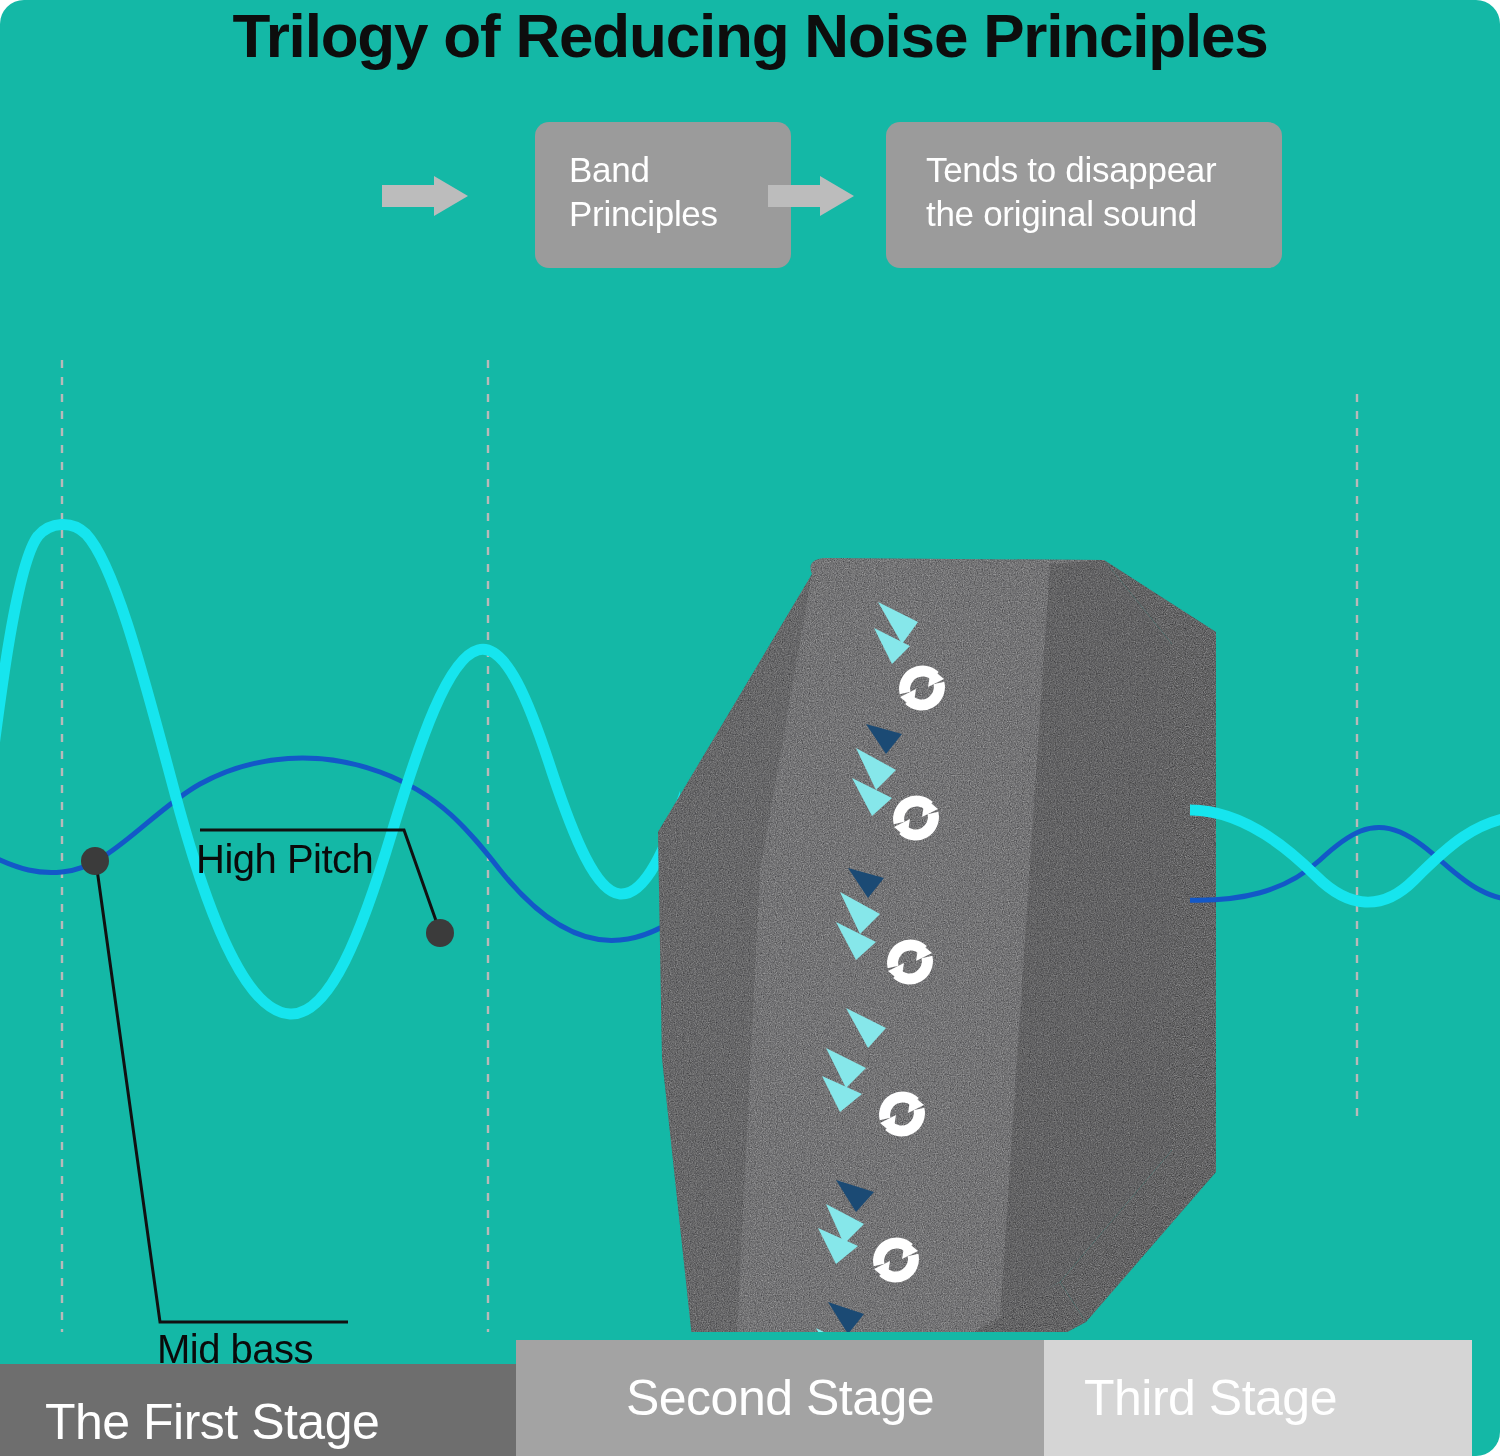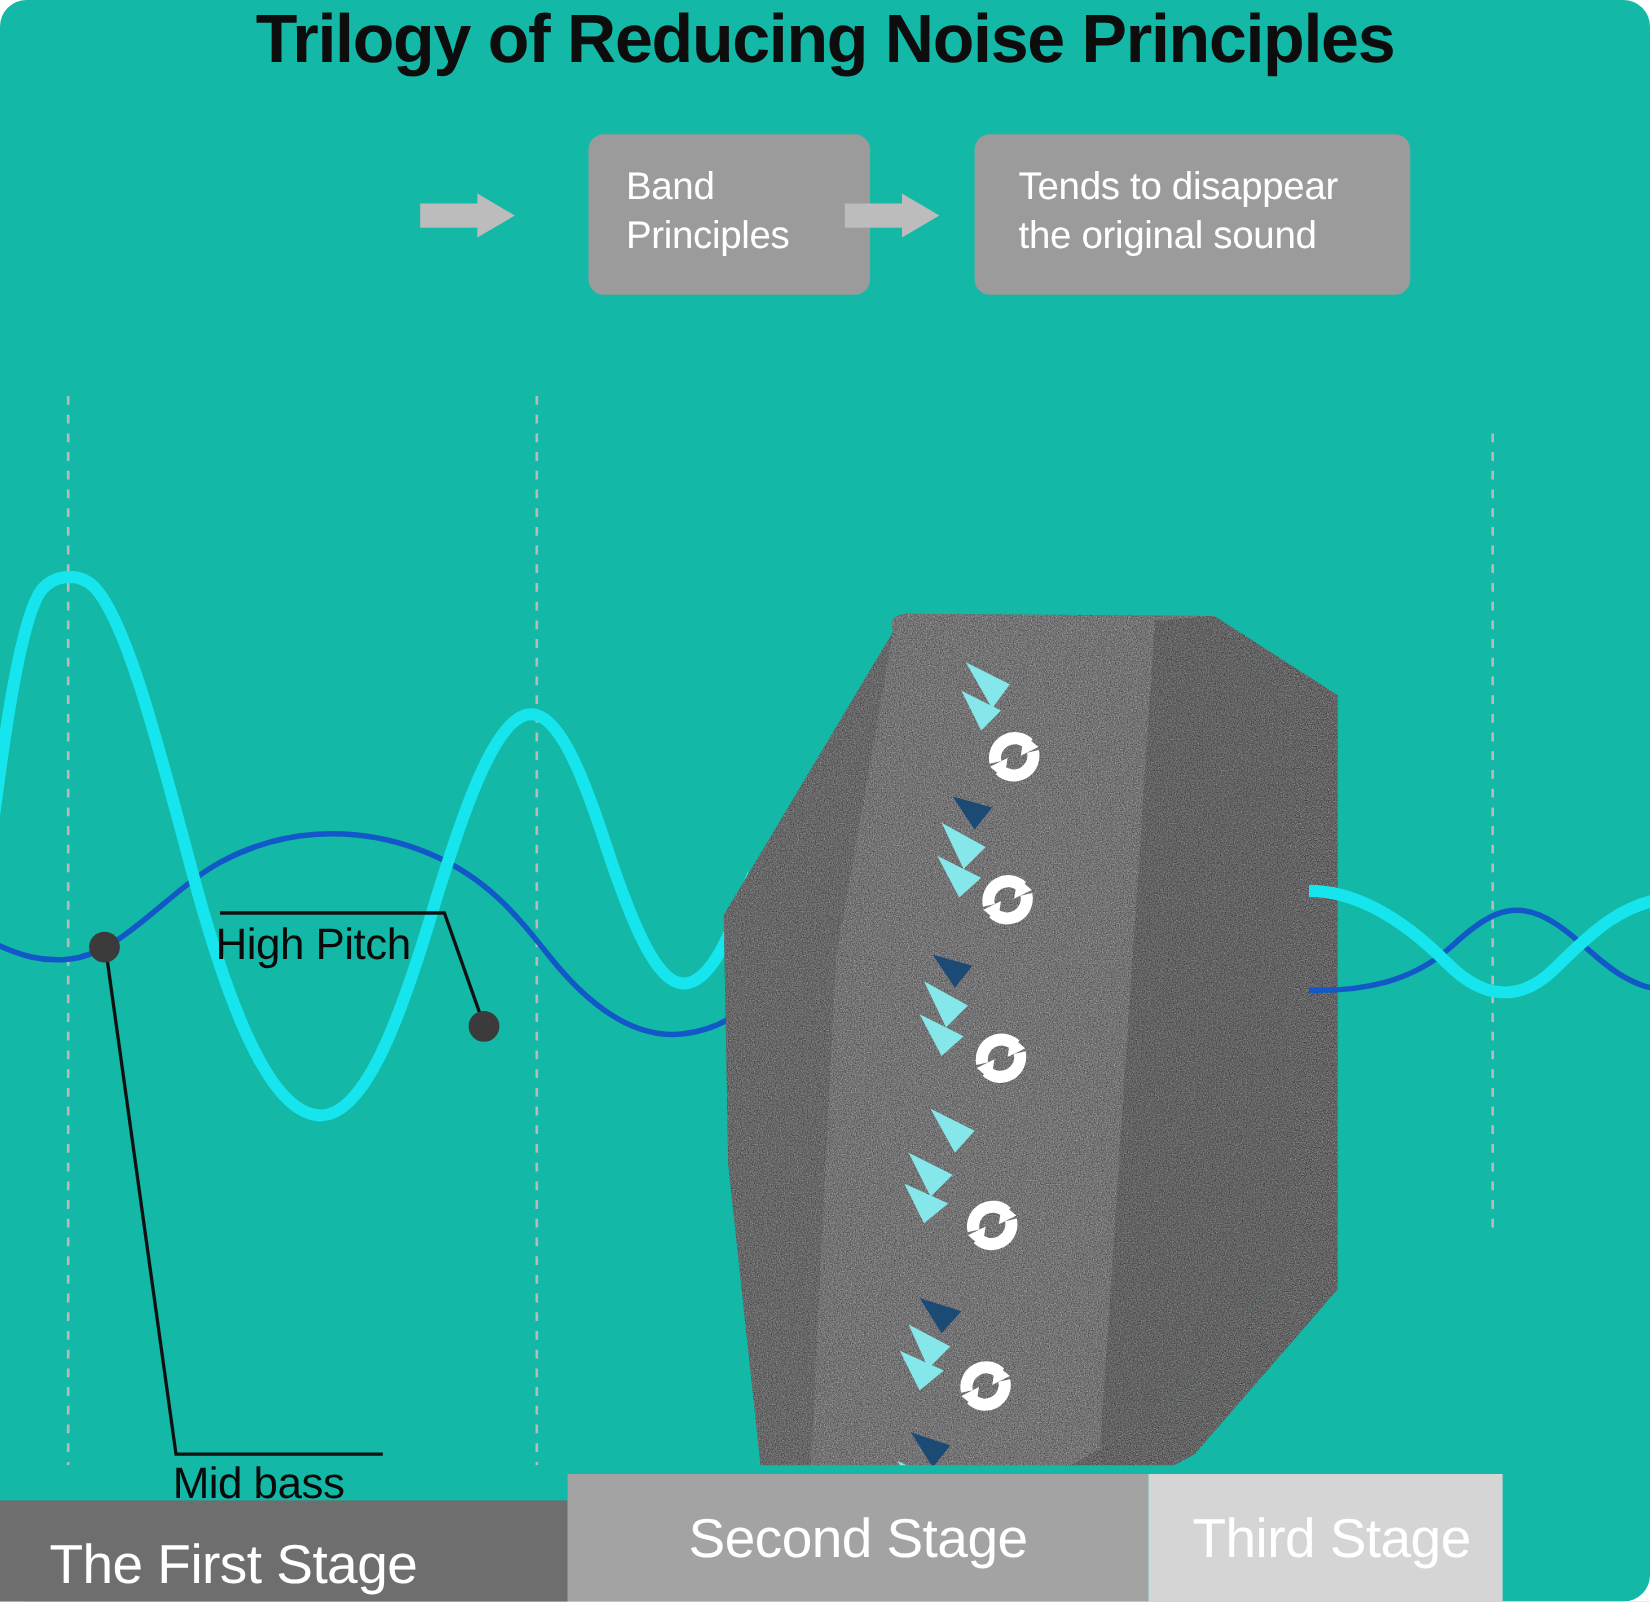--- a/index.html
+++ b/index.html
@@ -89,21 +89,21 @@
     height: 116px;
     display: flex;
     align-items: center;
     color: #ffffff;
     font-size: 50px;
     letter-spacing: -0.5px;
     white-space: nowrap;
   }
   #stage0 { width: 516px;  background: #6e6e6e; padding-left: 45px; margin-top: 24px; }
   #stage1 { width: 528px;  background: #a3a3a3; justify-content: center; }
-  #stage2 { width: 322px;  background: #d5d5d5; padding-left: 40px; }
+  #stage2 { width: 428px;  background: #d5d5d5; padding-left: 40px; }
 </style>
 </head>
 <body>
 
 <div id="page">
 
   <div class="title">Trilogy of Reducing Noise Principles</div>
 
   <div class="flow">
 

